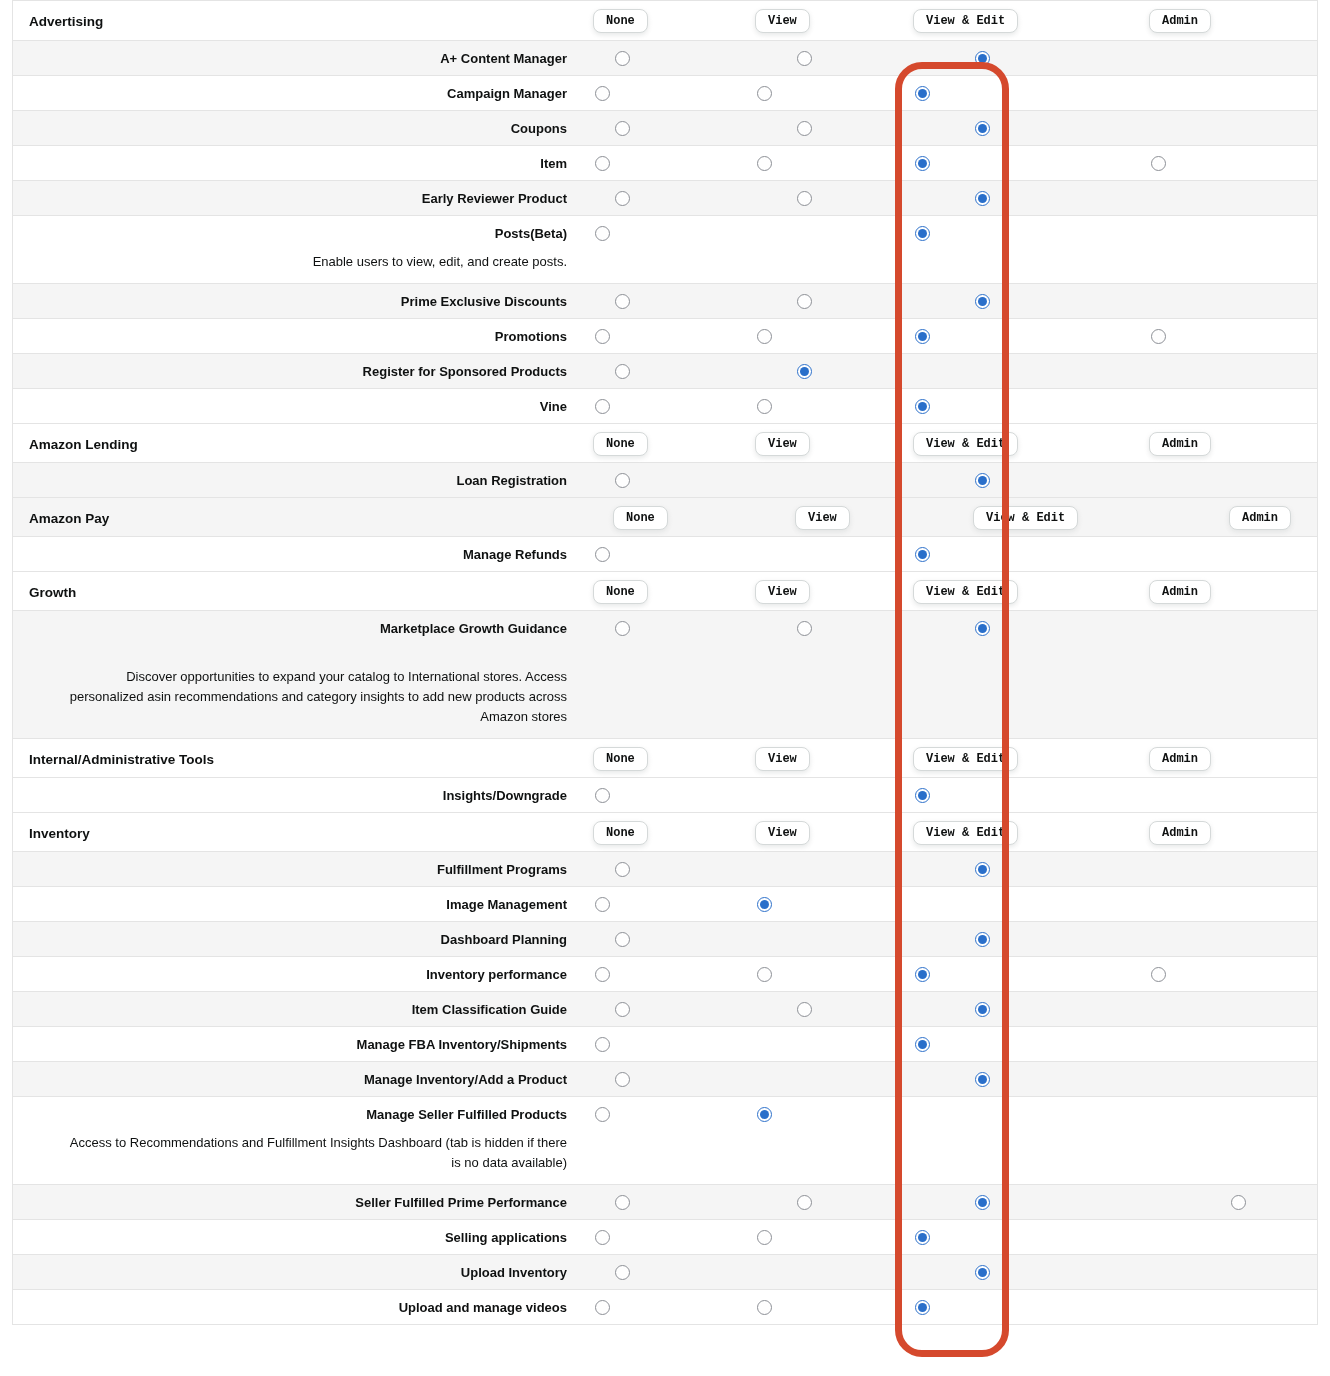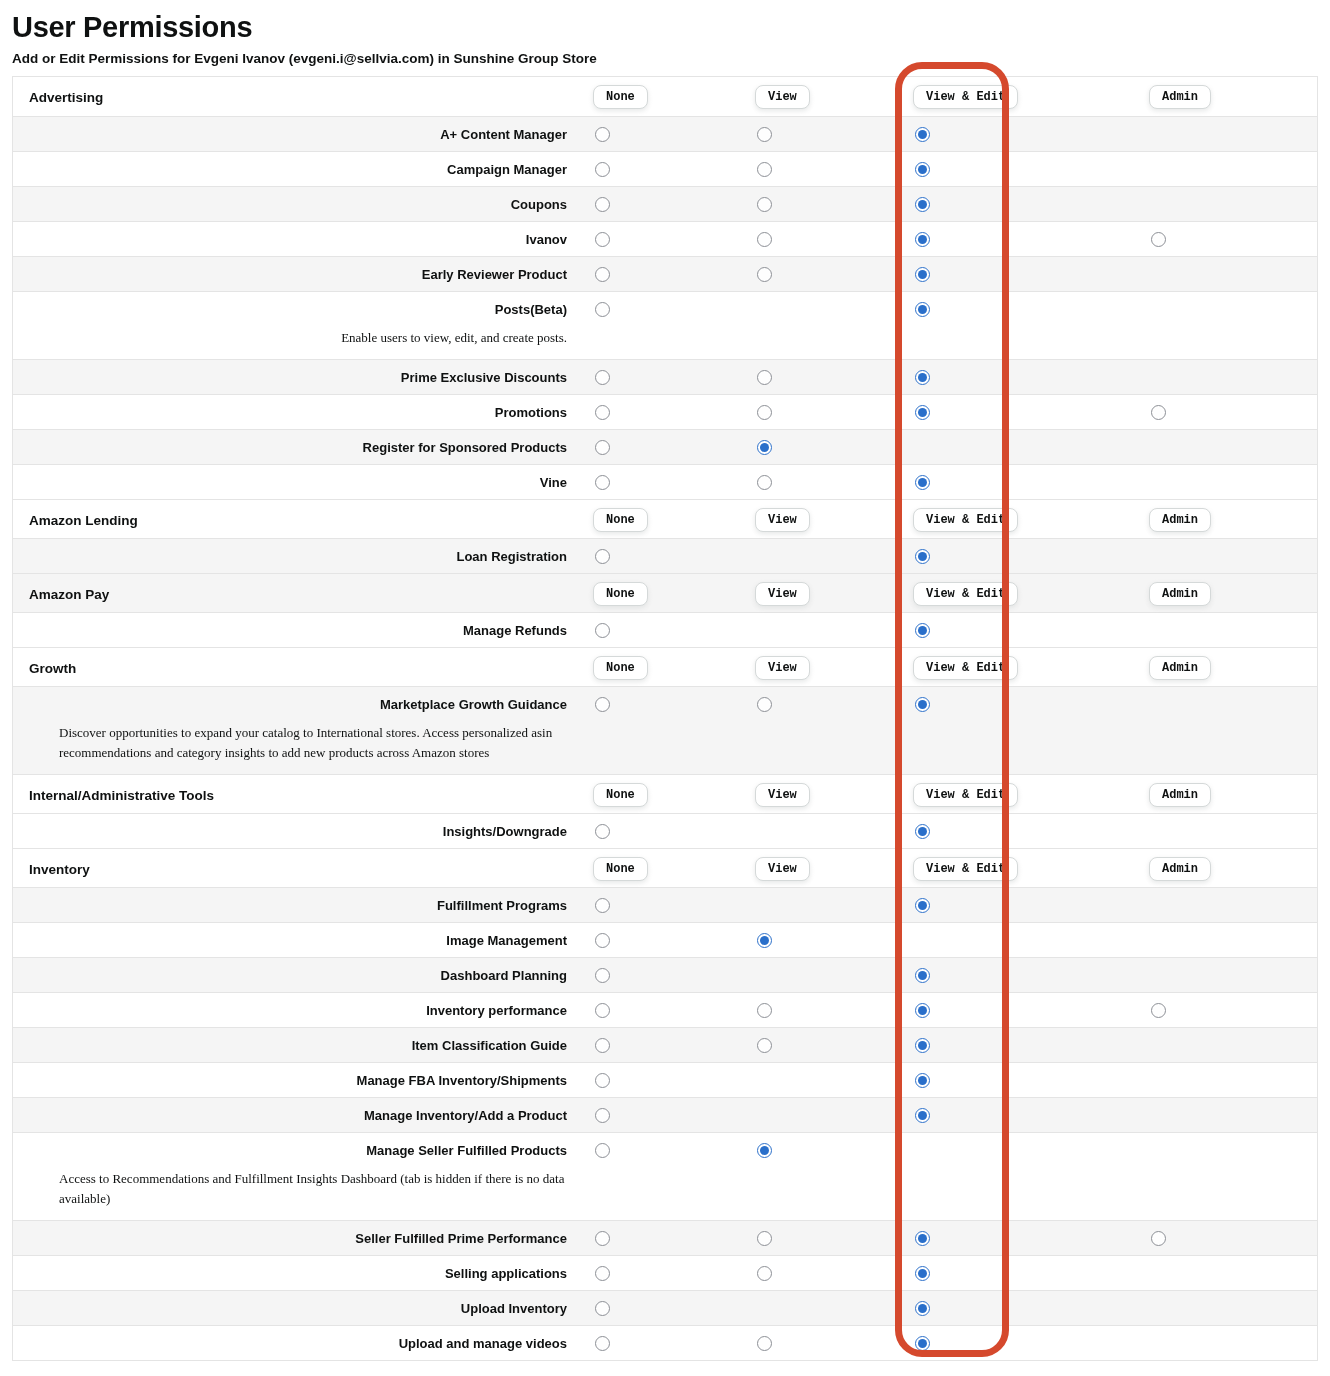--- a/index.html
+++ b/index.html
@@ -15,42 +15,42 @@
     margin: 0 12px;
     border: 1px solid #e4e4e4;
     background: #fff;
   }
   .tbl > div + div { border-top: 1px solid #e4e4e4; }
 
   .sec-row, .row {
     display: grid;
     grid-template-columns: 574px 162px 158px 236px 1fr;
   }
-  .shade { background: #f5f5f5; }
+  .shade { background: #f5f5f5; gap: 20px; }
 
   .sec-row { height: 39px; align-items: center; }
   .sec-name { grid-column: 1; padding-left: 16px; font-size: 13.5px; font-weight: 700; }
 
   .cell { grid-row: 1; display: flex; align-items: center; height: 34px; }
   .sec-row .cell { height: 39px; }
   .cell-none  { grid-column: 2; }
   .cell-view  { grid-column: 3; }
   .cell-ve    { grid-column: 4; }
   .cell-admin { grid-column: 5; }
 
   .lab { grid-column: 1; justify-content: flex-end; padding-right: 20px; }
   .lab-txt { font-size: 13px; font-weight: 700; text-align: right; }
 
   .desc {
     grid-column: 1; grid-row: 2;
     text-align: right;
     font-size: 13px; line-height: 20px;
     padding: 2px 20px 11px 0;
   }
-  .desc-inner { display: inline-block; max-width: 508px; text-align: left; font-family: Liberation Serif, serif; }
+  .desc-inner { display: inline-block; max-width: 508px; text-align: right; }
 
   .pill {
     margin-left: 6px;
     background: #ffffff;
     border: 1px solid #d5d9d9;
     border-radius: 8px;
     box-shadow: 0 2px 5px rgba(213,217,217,0.6);
     font-family: Liberation Mono, monospace;
     font-size: 12px; font-weight: 700; color: #0f1111;
     padding: 3px 12px; line-height: 16px;
@@ -82,24 +82,20 @@
     border: 7px solid #d5492d;
     border-radius: 27px;
     pointer-events: none;
     z-index: 5;
   }
 </style>
 </head>
 <body>
 
 <div id="app">
-  <div class="page-head">
-    <h1>User Permissions</h1>
-    <div class="subtitle">Add or Edit Permissions for Evgeni Ivanov (evgeni.i@sellvia.com) in Sunshine Group Store</div>
-  </div>
 
   <div class="tbl" id="tbl">
       <div class="sec-row">
         <div style="grid-column: 1;"><span class="sec-name">Advertising</span></div>
         <div class="cell cell-none">
           <button class="pill">None</button>
         </div>
         <div class="cell cell-view">
           <button class="pill">View</button>
         </div>
@@ -150,21 +146,21 @@
         <div class="cell cell-view">
           <span class="radio"></span>
         </div>
         <div class="cell cell-ve">
           <span class="radio on"></span>
         </div>
         <div class="cell cell-admin"></div>
       </div>
       <div class="row">
         <div class="cell lab">
-          <span class="lab-txt">Ivanov</span>
+          <span class="lab-txt">Item</span>
         </div>
         <div class="cell cell-none">
           <span class="radio"></span>
         </div>
         <div class="cell cell-view">
           <span class="radio"></span>
         </div>
         <div class="cell cell-ve">
           <span class="radio on"></span>
         </div>

